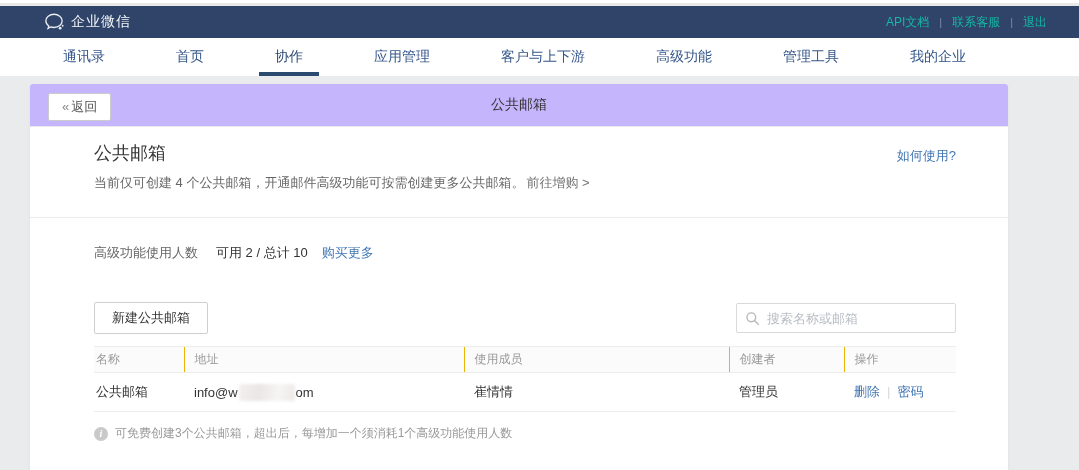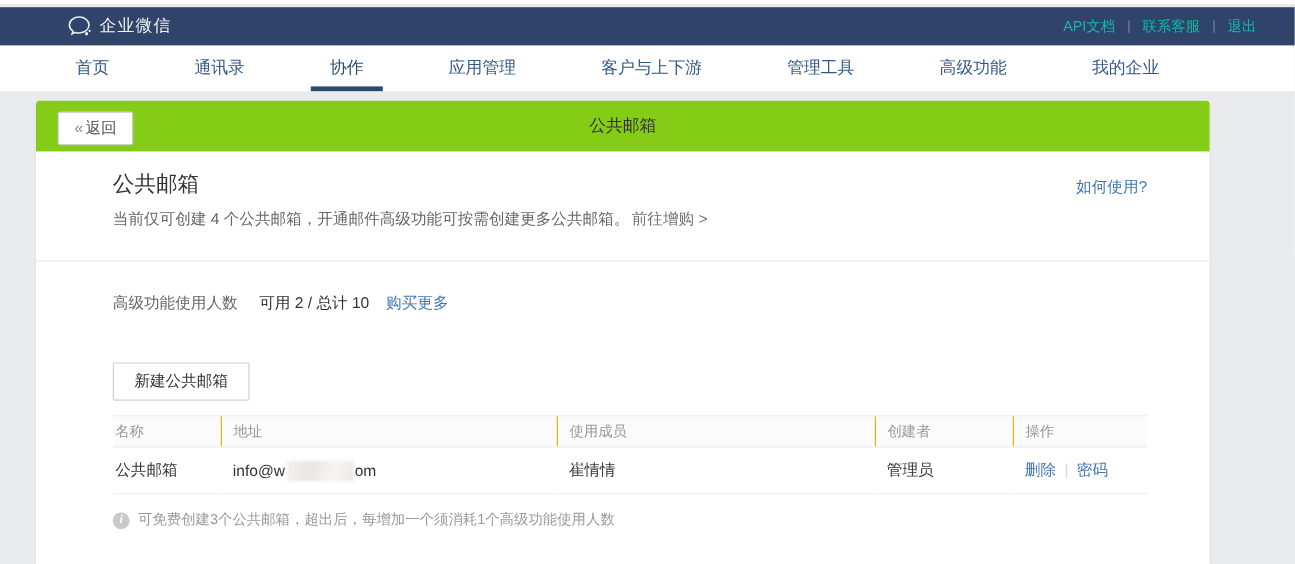--- a/index.html
+++ b/index.html
@@ -5,21 +5,21 @@
   * { margin: 0; padding: 0; box-sizing: border-box; }
   html, body { width: 1079px; height: 470px; overflow: hidden; }
   body { font-family: "Liberation Sans", "DejaVu Sans", sans-serif; background: #eaebed; }
 
   
   .top-strip { height: 6px; background: linear-gradient(#ffffff 0 55%, #e9e9e9 55% 100%); }
 
   
   .topbar {
     height: 32px; background: #2f4468; color: #e9edf4;
-    display: flex; align-items: center; padding: 0 22px 0 56px;
+    display: flex; align-items: center; padding: 0 22px 0 44px;
   }
   .logo { display: flex; align-items: center; gap: 7px; cursor: pointer; }
   .logo-icon { display: inline-flex; }
   .logo-text { font-size: 14px; color: #f2f5f9; letter-spacing: 1px; }
   .topbar-right { margin-left: auto; display: flex; align-items: center; font-size: 12px; }
   .topbar-link { color: #14b8a6; text-decoration: none; padding: 0 10px; cursor: pointer; }
   .topbar-sep { color: #7b8aa5; font-size: 11px; }
 
   
   .navbar {
@@ -38,21 +38,21 @@
 
   
   .page-bg { height: 394px; padding-top: 8px; }
   .card {
     margin-left: 30px; width: 978px; height: 100%;
     background: #ffffff; border-radius: 3px 3px 0 0;
     box-shadow: 0 1px 3px rgba(0,0,0,0.06);
   }
 
   .subheader {
-    position: relative; height: 43px; background: #84cc16;
+    position: relative; height: 43px; background: #c4b5fd;
     border-bottom: 1px solid #e9e9ed; border-radius: 3px 3px 0 0;
     display: flex; align-items: center; justify-content: center;
   }
   .back-btn {
     position: absolute; left: 18px; top: 9px;
     background: #ffffff; border: 1px solid #ccc; border-radius: 2px;
     padding: 4px 13px; font-size: 13px; color: #555; cursor: pointer;
     font-family: inherit;
   }
   .back-btn .chev { color: #888; margin-right: 2px; }
@@ -146,27 +146,27 @@
   <div class="topbar-right">
     <a class="topbar-link">API文档</a>
     <span class="topbar-sep">|</span>
     <a class="topbar-link">联系客服</a>
     <span class="topbar-sep">|</span>
     <a class="topbar-link">退出</a>
   </div>
 </div>
 
 <div class="navbar">
+  <div class="nav-item">通讯录</div>
   <div class="nav-item">首页</div>
-  <div class="nav-item">通讯录</div>
   <div class="nav-item active">协作</div>
   <div class="nav-item">应用管理</div>
   <div class="nav-item">客户与上下游</div>
+  <div class="nav-item">高级功能</div>
   <div class="nav-item">管理工具</div>
-  <div class="nav-item">高级功能</div>
   <div class="nav-item">我的企业</div>
 </div>
 
 <div class="page-bg">
   <div class="card">
 
     <div class="subheader">
       <button class="back-btn"><span class="chev">«</span><span>返回</span></button>
       <span class="subheader-title">公共邮箱</span>
     </div>
@@ -183,20 +183,27 @@
       <div class="section-divider"></div>
 
       <div class="quota-row">
         <span class="quota-label">高级功能使用人数</span>
         <span class="quota-value">可用 2 / 总计 10</span>
         <a class="buy-more-link">购买更多</a>
       </div>
 
       <div class="toolbar">
         <button class="btn">新建公共邮箱</button>
+        <div class="search-box">
+          <svg width="15" height="15" viewBox="0 0 15 15" fill="none">
+            <circle cx="6.3" cy="6.3" r="4.4" stroke="#b5b8bd" stroke-width="1.4"></circle>
+            <line x1="9.7" y1="9.7" x2="13.3" y2="13.3" stroke="#b5b8bd" stroke-width="1.4" stroke-linecap="round"></line>
+          </svg>
+          <input class="search-input" type="text" placeholder="搜索名称或邮箱" style="">
+        </div>
       </div>
 
       <table class="table">
         <colgroup>
           <col class="c-name">
             <col class="c-addr">
             <col class="c-members">
             <col class="c-creator">
             <col class="c-ops">
         </colgroup>

